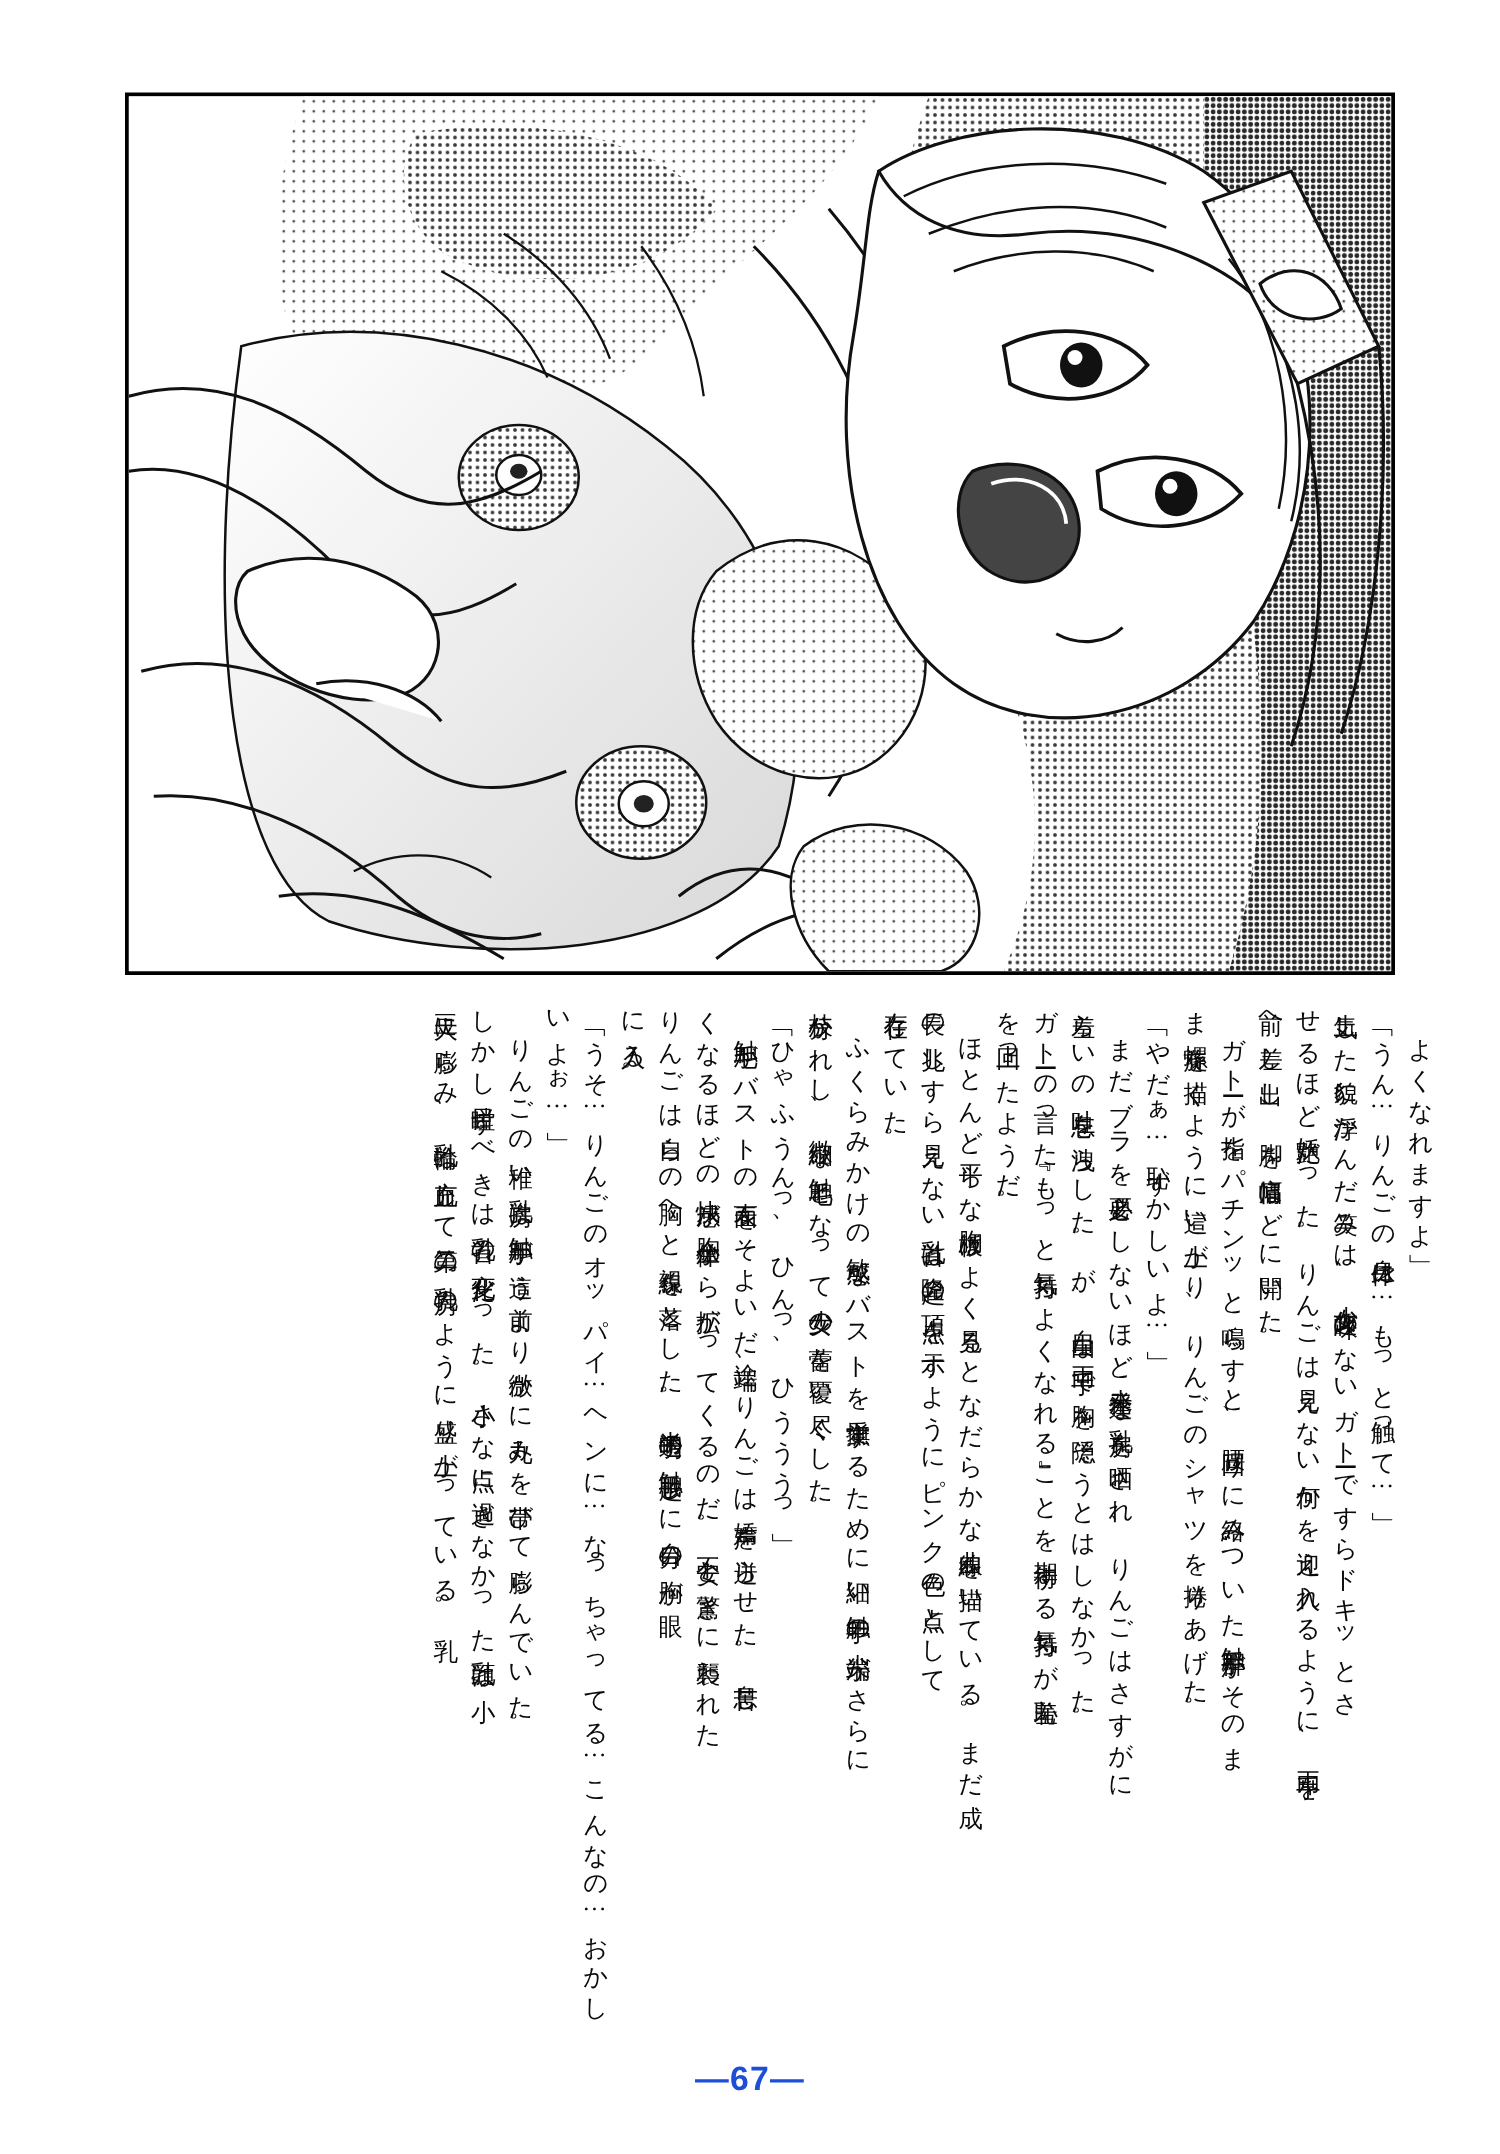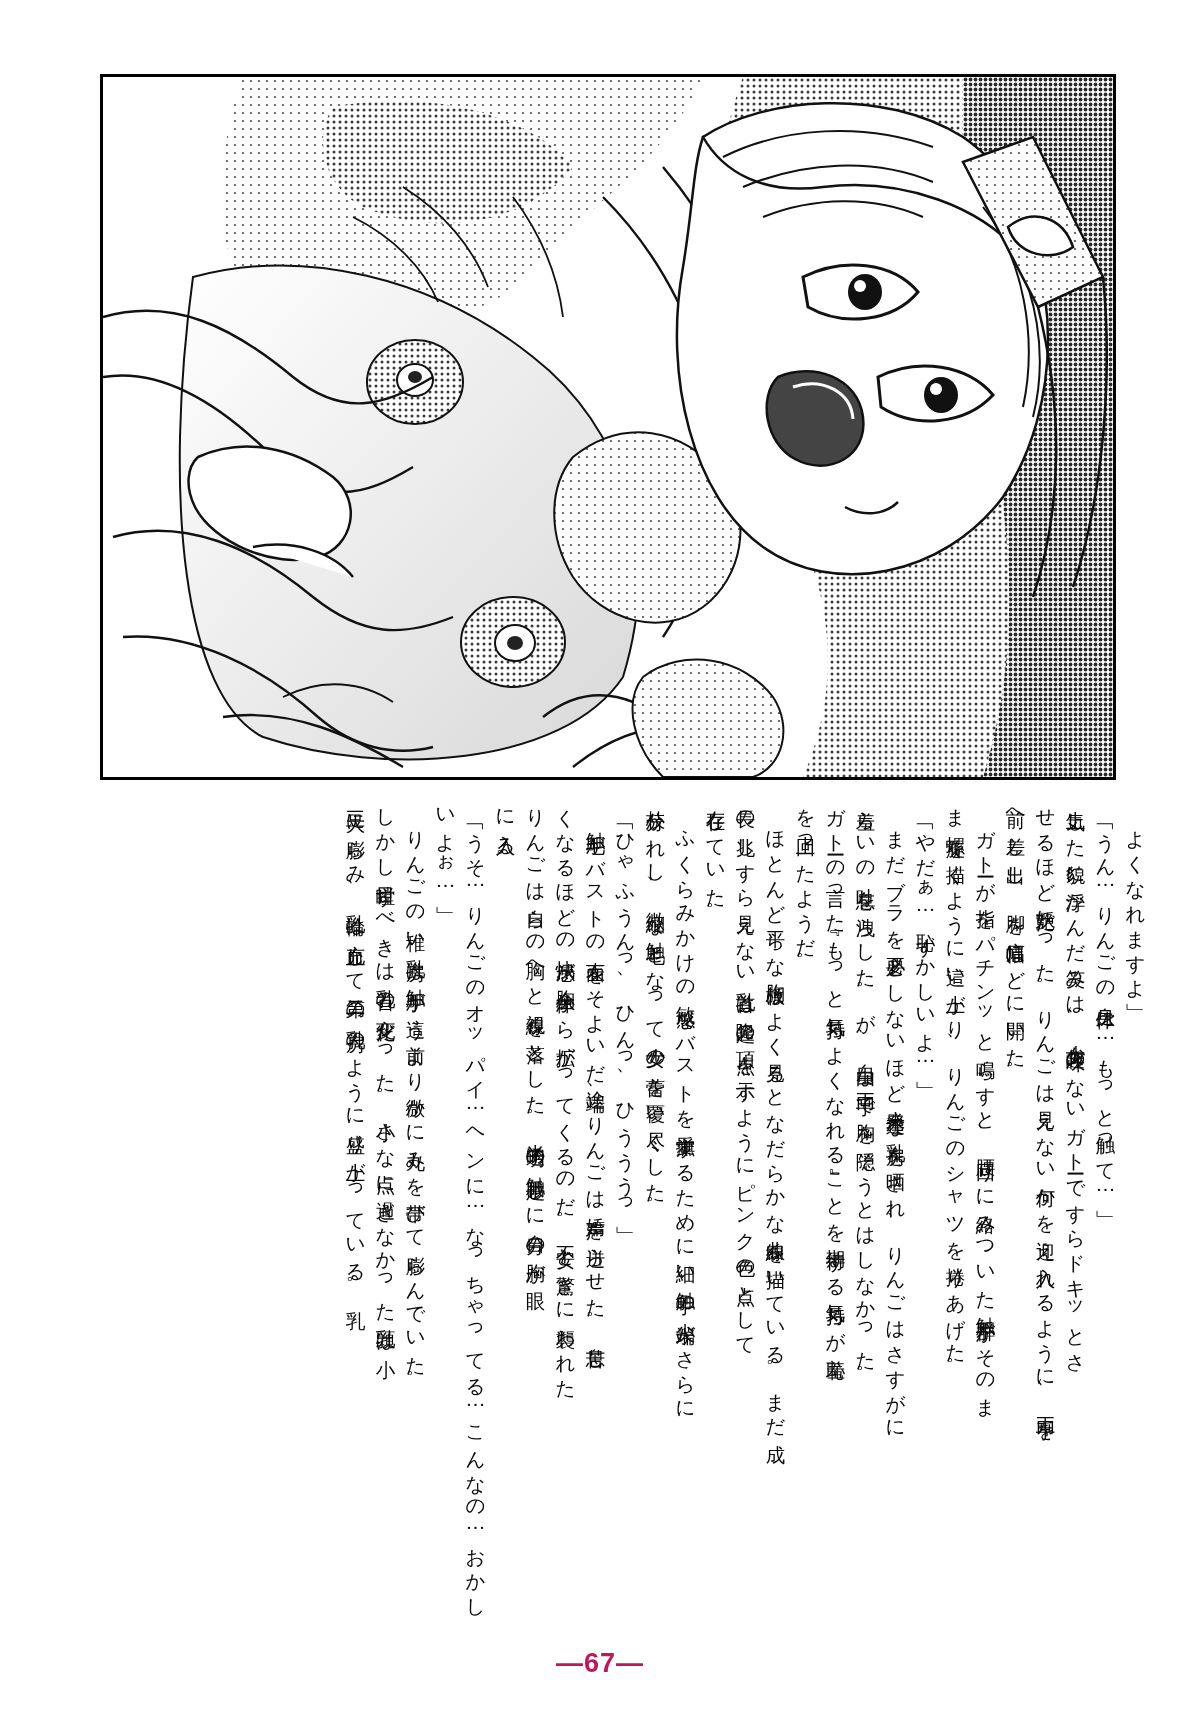--- a/index.html
+++ b/index.html
@@ -72,21 +72,21 @@
   .page-number {
     position: absolute;
     left: 0;
     right: 0;
     top: 1648px;
     text-align: center;
     font-family: "Liberation Sans", sans-serif;
     font-size: 27px;
     font-weight: 700;
     letter-spacing: 1px;
-    color: #be185d;
+    color: #1d4ed8;
   }
 </style>
 </head>
 <body>
 
 <div class="page">
 
   <div class="illustration">
     <svg class="illus-svg" viewBox="0 0 1010 700" preserveAspectRatio="none">
       <defs>

